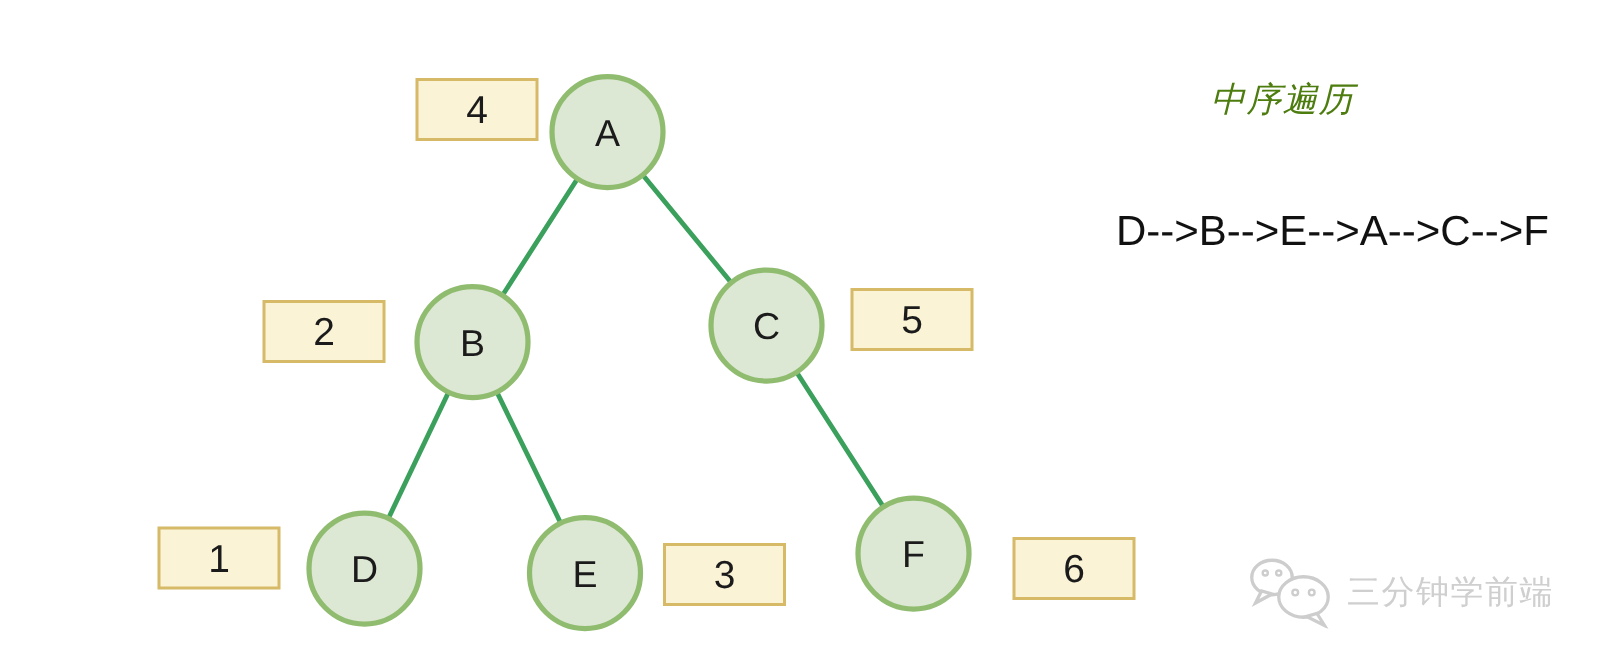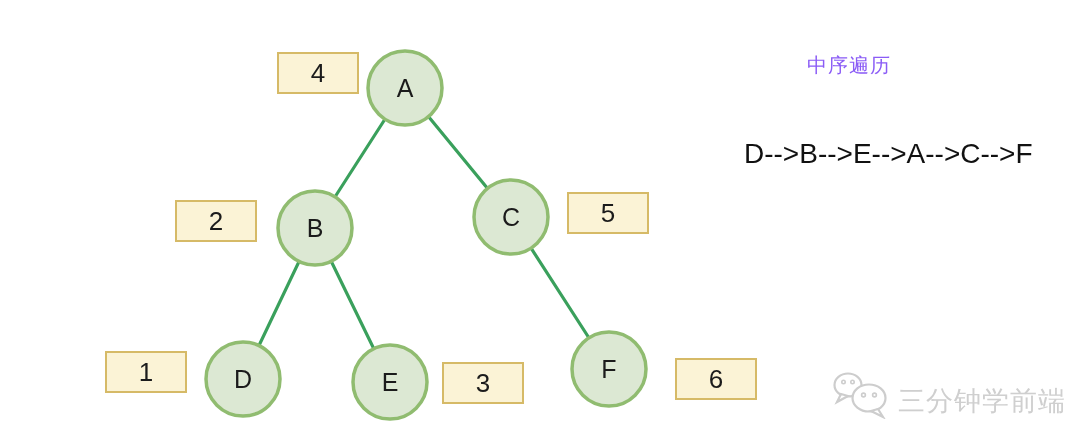--- a/index.html
+++ b/index.html
@@ -36,42 +36,43 @@
   .order-text {
     font-family: "Liberation Sans", sans-serif;
     font-size: 26px;
     fill: #1b1b1b;
     text-anchor: middle;
   }
   .traversal-title {
     position: absolute;
     left: 807px;
     top: 54px;
-    font-size: 20px;
+    font-size: 23px;
     line-height: 1.1;
-    color: #8b5cf6;
+    color: #4d7c0f;
     letter-spacing: 1px;
+    font-style: italic;
   }
   .traversal-sequence {
     position: absolute;
     left: 744px;
     top: 139px;
     font-size: 28px;
     line-height: 1.1;
     color: #111111;
   }
   .watermark {
     position: absolute;
     left: 831px;
     top: 371px;
     display: flex;
-    align-items: flex-end;
+    align-items: center;
     gap: 5px;
     color: var(--watermark, #cfcfcf);
-    font-size: 27px;
+    font-size: 22px;
     letter-spacing: 1px;
     text-shadow: 1px 1px 0 #ffffff;
     user-select: none;
   }
   .watermark svg { display: block; }
 </style>
 </head>
 <body>
 
 <div class="canvas">

